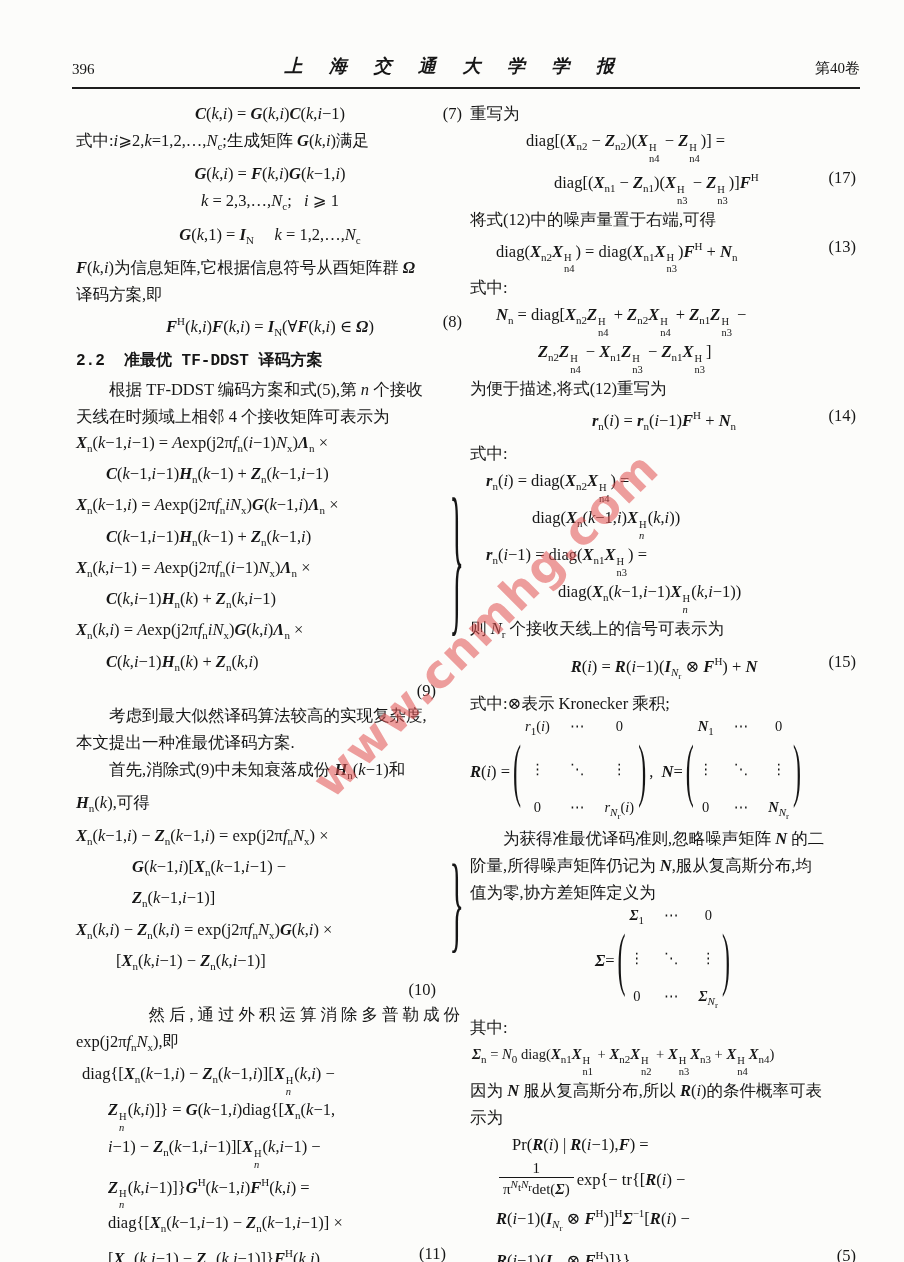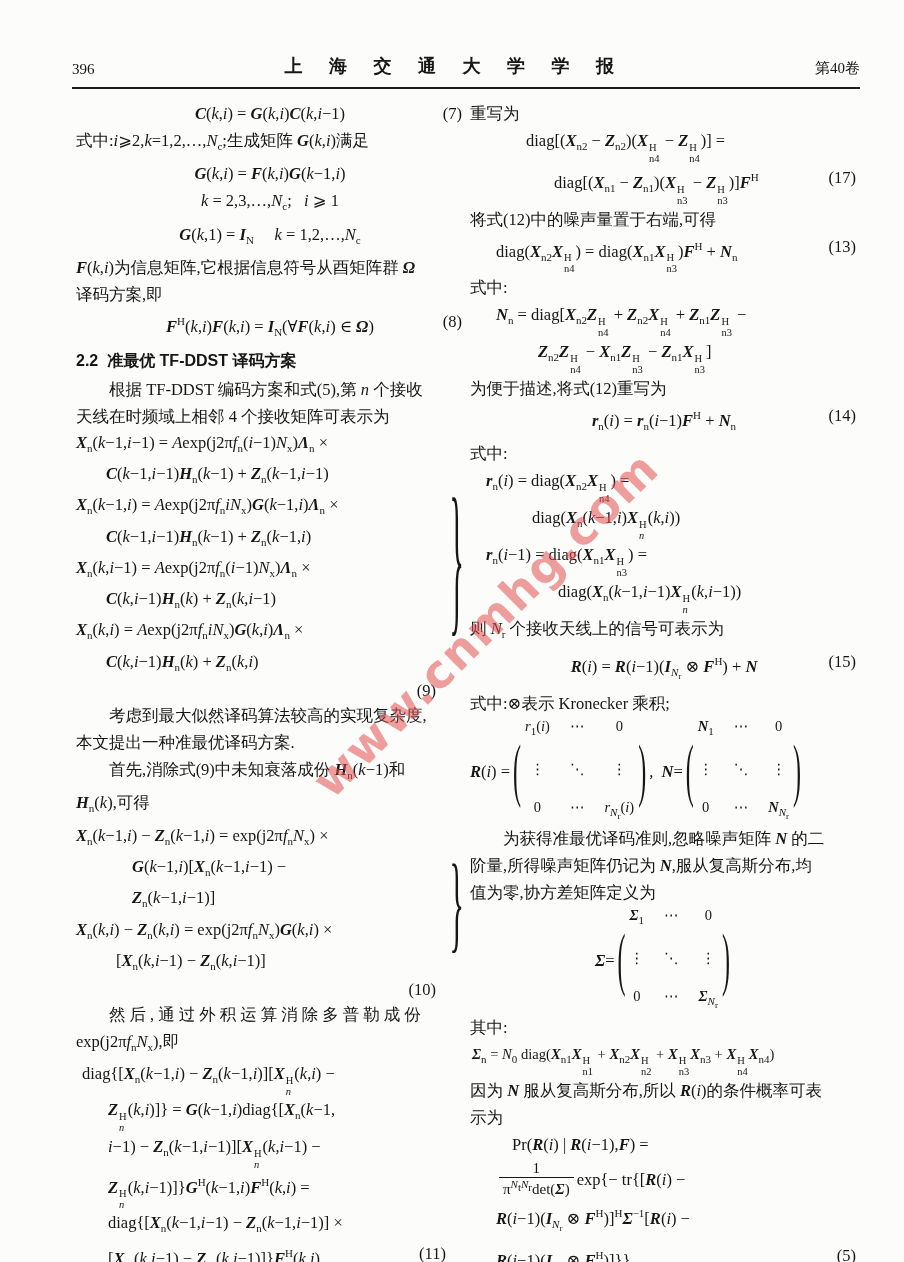--- a/index.html
+++ b/index.html
@@ -1,31 +1,31 @@
 <!DOCTYPE html>
 <html><head>
 <meta charset="utf-8">
 <style>
   html,body{margin:0;padding:0;background:#e8e8e6;}
   .page{position:relative;width:904px;height:1262px;margin:0 auto;background:#fcfcfa;overflow:hidden;
         font-family:"Liberation Serif","DejaVu Serif",serif;color:#161616;}
   
   .hdr{position:absolute;top:54px;left:72px;width:788px;display:flex;justify-content:space-between;
        align-items:flex-end;padding-bottom:9px;border-bottom:2.5px solid #1d1d1d;font-size:16px;}
-  .hdr .jt{letter-spacing:11px;font-size:18px;font-weight:600;}
+  .hdr .jt{letter-spacing:11px;font-size:18px;font-weight:600;font-style:italic;}
   .hdr .pn,.hdr .vol{font-size:15px;}
   
   .col{position:absolute;top:100px;width:388px;font-size:16.5px;}
   .col.left{left:76px;}
   .col.right{left:470px;}
   .line{position:relative;line-height:27px;min-height:27px;}
   .ind{text-indent:33px;}
   .ctr{text-align:center;}
-  .sp{letter-spacing:4px;}
-  .hd{font-weight:700;font-family:Liberation Sans, sans-serif;font-size:16px;line-height:30px;}
+  .sp{letter-spacing:4px;text-align:right;}
+  .hd{font-weight:700;font-family:Liberation Mono, monospace;font-size:16px;line-height:30px;}
   .eqno{position:absolute;right:2px;top:0;font-style:normal;}
   .eqnum{text-align:right;padding-right:28px;line-height:22px;min-height:22px;}
   .eqblock{position:relative;padding-right:16px;}
   .eqblock .fl{line-height:25px;min-height:25px;position:relative;}
   .brace{position:absolute;right:0;top:50%;font-size:30px;font-weight:300;transform-origin:center;}
   sub,sup{font-size:11px;}
   sub sub,sub i sub{font-size:9px;}
   
   .st{display:inline-flex;flex-direction:column;align-items:flex-start;vertical-align:-5px;
       line-height:1;font-size:10.5px;margin:0 1px;}

